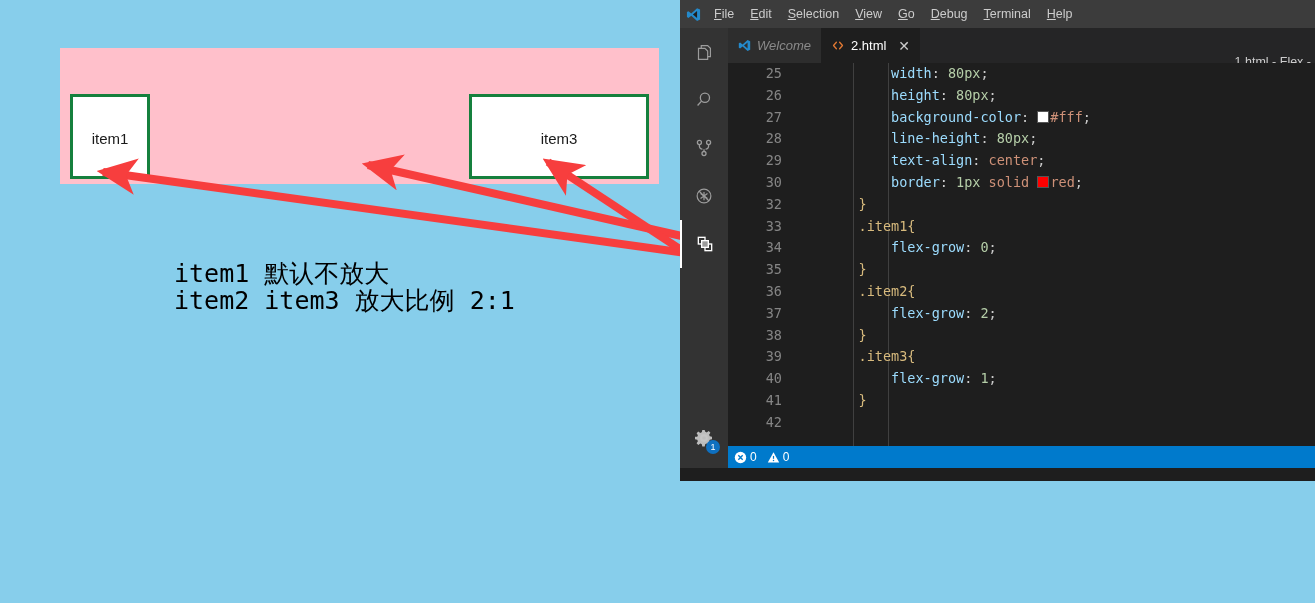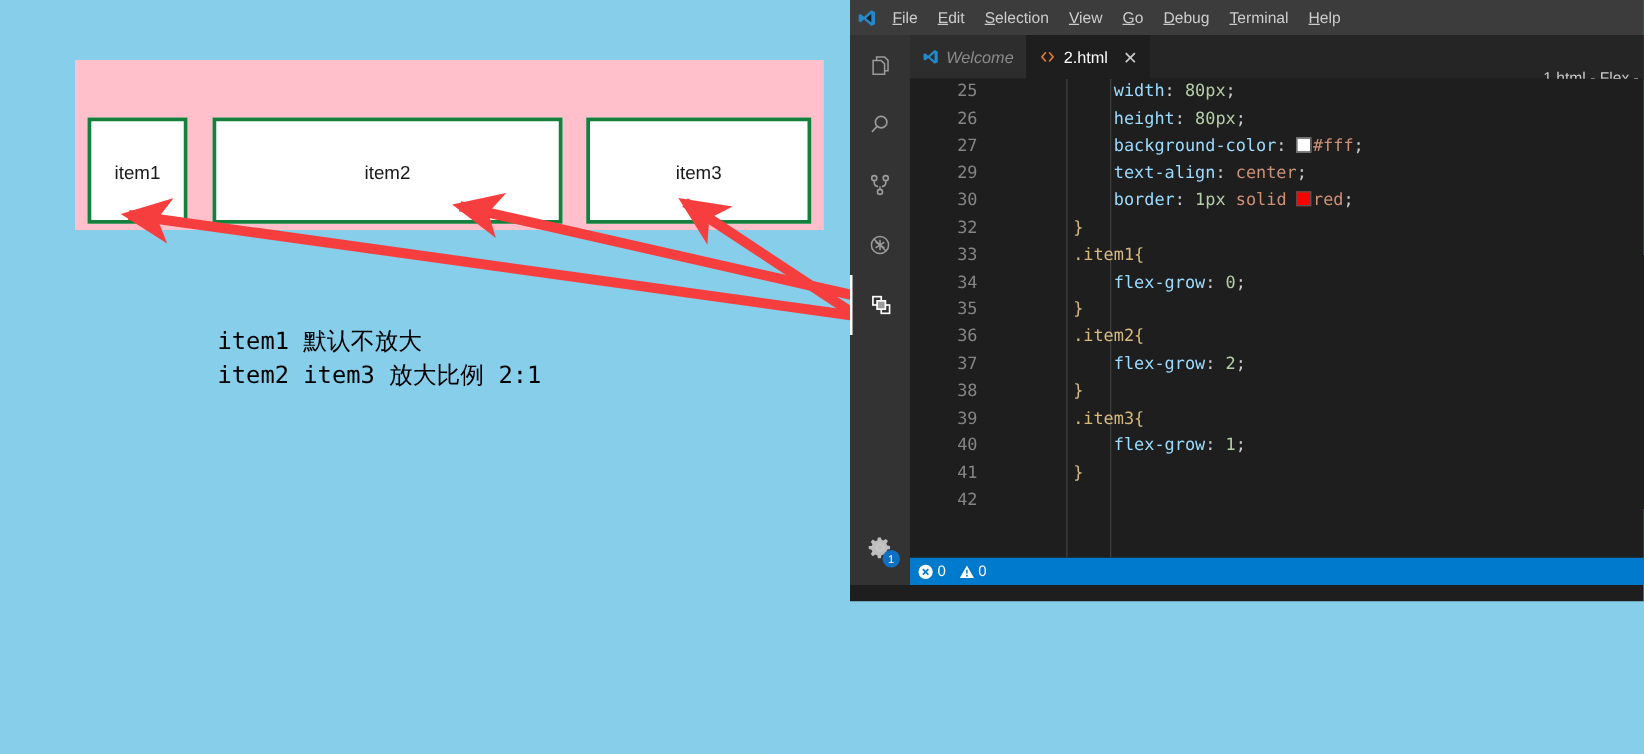--- a/index.html
+++ b/index.html
@@ -23,21 +23,21 @@
     font-size:15px;color:#1a1a1a;
     font-family:"Liberation Sans",sans-serif;
   }
   #item1{left:70px;width:80px;}
   #item2{left:170px;width:280px;}
   #item3{left:469px;width:180px;}
 
   #note-text{
     position:absolute;left:174px;top:260px;
     font-family:"DejaVu Sans Mono","Liberation Mono",monospace;
-    font-size:19px;color:#000;line-height:27px;white-space:pre;
+    font-size:25px;color:#000;line-height:27px;white-space:pre;
   }
 
   #annot-arrows{position:absolute;left:0;top:0;width:1315px;height:603px;pointer-events:none;}
 
   
   #vscode{
     position:absolute;left:680px;top:0;width:635px;height:481px;
     background:#1e1e1e;color:#cccccc;
     font-family:"Liberation Sans",sans-serif;
   }
@@ -93,23 +93,20 @@
 </style>
 </head>
 <body>
 
 <div id="demo-area">
 
   <div id="flex-container"></div>
 
   <div class="flex-item" id="item1">
     <span>item1</span>
-  </div>
-  <div class="flex-item" id="item2">
-    <span>item2</span>
   </div>
   <div class="flex-item" id="item3">
     <span>item3</span>
   </div>
 
   <div id="note-text"><span>item1 默认不放大</span>
 <span>item2 item3 放大比例 2:1</span></div>
 </div>
 
 <svg id="annot-arrows" viewBox="0 0 1315 603">
@@ -222,20 +219,21 @@
         <div id="tab-filler"></div>
       </div>
 
       <div id="code-area">
         <div class="ind-guide" id="guide1" style="height: 383px;"></div>
         <div class="ind-guide" id="guide2" style="height: 383px;"></div>
         <div id="code-lines">
             <div class="code-line"><span class="ln">25</span><span class="gut2"></span><span class="code-txt">        <span class="k-prop">width</span><span class="k-punc">: </span><span class="k-num">80px</span><span class="k-punc">;</span></span></div>
             <div class="code-line"><span class="ln">26</span><span class="gut2"></span><span class="code-txt">        <span class="k-prop">height</span><span class="k-punc">: </span><span class="k-num">80px</span><span class="k-punc">;</span></span></div>
             <div class="code-line"><span class="ln">27</span><span class="gut2"></span><span class="code-txt">        <span class="k-prop">background-color</span><span class="k-punc">: </span><span class="sw" style="background:#ffffff"></span><span class="k-val">#fff</span><span class="k-punc">;</span></span></div>
+            <div class="code-line"><span class="ln">28</span><span class="gut2"></span><span class="code-txt">        <span class="k-prop">line-height</span><span class="k-punc">: </span><span class="k-num">80px</span><span class="k-punc">;</span></span></div>
             <div class="code-line"><span class="ln">29</span><span class="gut2"></span><span class="code-txt">        <span class="k-prop">text-align</span><span class="k-punc">: </span><span class="k-val">center</span><span class="k-punc">;</span></span></div>
             <div class="code-line"><span class="ln">30</span><span class="gut2"></span><span class="code-txt">        <span class="k-prop">border</span><span class="k-punc">: </span><span class="k-num">1px</span> <span class="k-val">solid</span> <span class="sw" style="background:#ff0000"></span><span class="k-val">red</span><span class="k-punc">;</span></span></div>
             <div class="code-line"><span class="ln">32</span><span class="gut2"></span><span class="code-txt">    <span class="k-sel">}</span></span></div>
             <div class="code-line"><span class="ln">33</span><span class="gut2"></span><span class="code-txt">    <span class="k-sel">.item1{</span></span></div>
             <div class="code-line"><span class="ln">34</span><span class="gut2"></span><span class="code-txt">        <span class="k-prop">flex-grow</span><span class="k-punc">: </span><span class="k-num">0</span><span class="k-punc">;</span></span></div>
             <div class="code-line"><span class="ln">35</span><span class="gut2"></span><span class="code-txt">    <span class="k-sel">}</span></span></div>
             <div class="code-line"><span class="ln">36</span><span class="gut2"></span><span class="code-txt">    <span class="k-sel">.item2{</span></span></div>
             <div class="code-line"><span class="ln">37</span><span class="gut2"></span><span class="code-txt">        <span class="k-prop">flex-grow</span><span class="k-punc">: </span><span class="k-num">2</span><span class="k-punc">;</span></span></div>
             <div class="code-line"><span class="ln">38</span><span class="gut2"></span><span class="code-txt">    <span class="k-sel">}</span></span></div>
             <div class="code-line"><span class="ln">39</span><span class="gut2"></span><span class="code-txt">    <span class="k-sel">.item3{</span></span></div>

